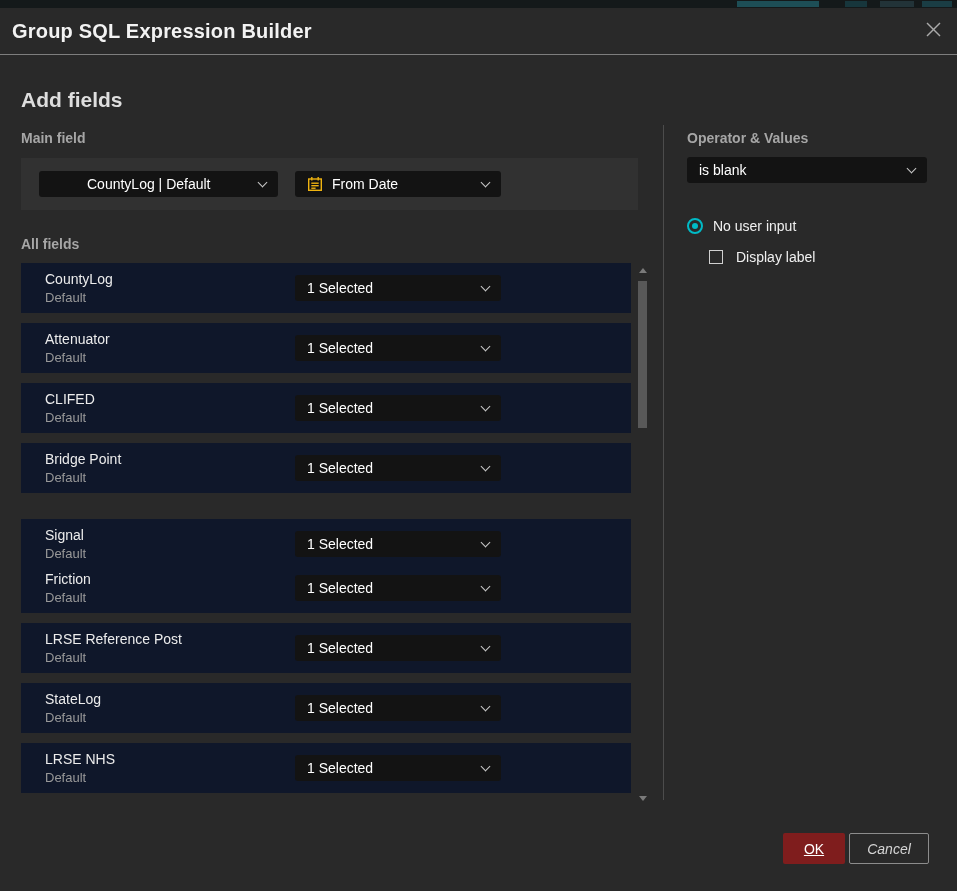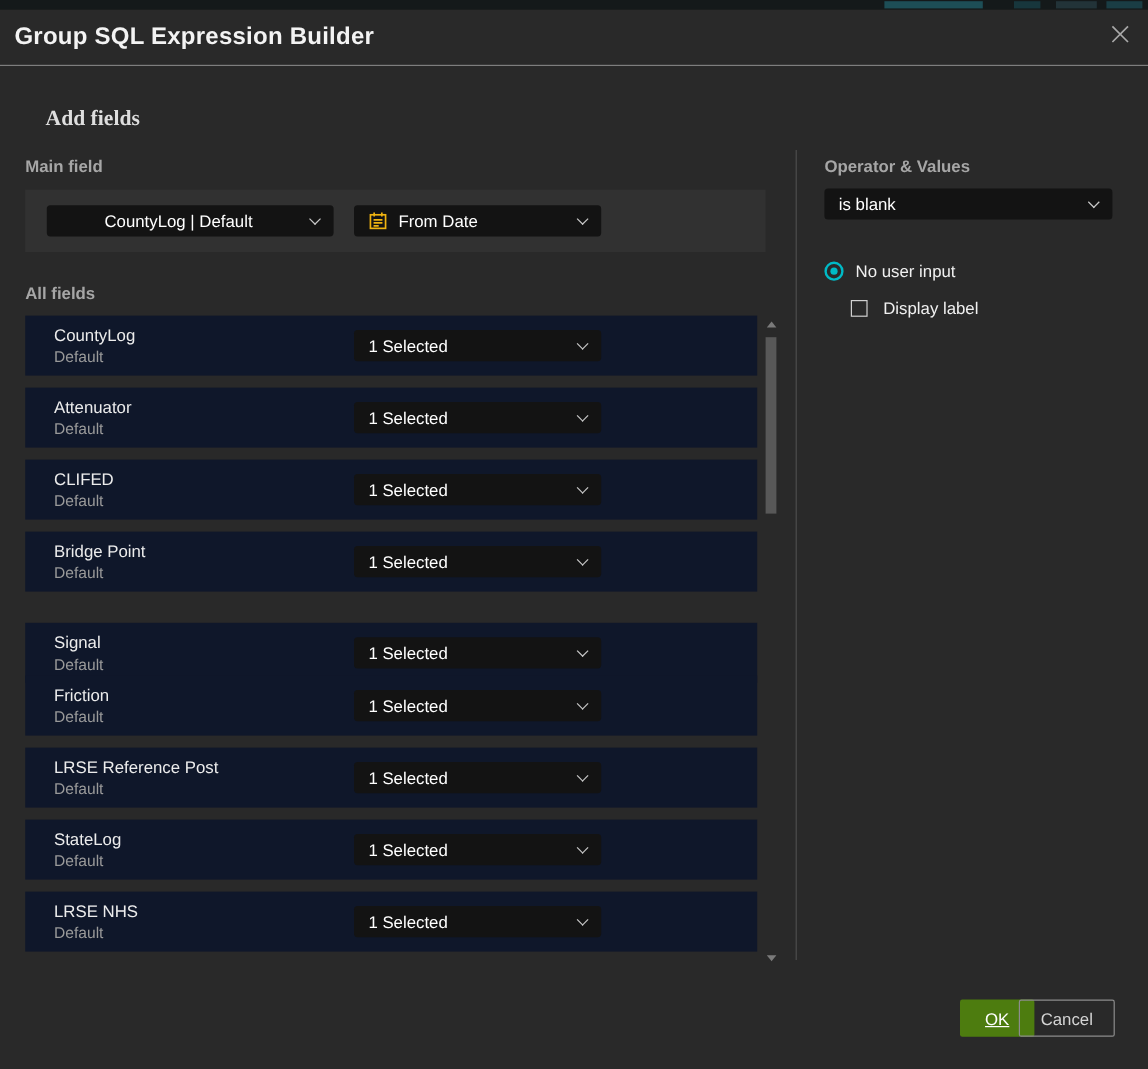--- a/index.html
+++ b/index.html
@@ -27,21 +27,21 @@
     position: absolute; left: 0; top: 0; width: 100%; height: 47px;
     border-bottom: 1px solid #7e7e7e;
     display: flex; align-items: center;
   }
   .title { padding-left: 12px; font-size: 20px; font-weight: 700; color: #f3f3f3; letter-spacing: .2px; }
   .close-btn {
     position: absolute; right: 10px; top: 9px; width: 28px; height: 28px;
     display: flex; align-items: center; justify-content: center; cursor: pointer;
   }
 
-  .heading-main { position: absolute; left: 38px; top: 80px; font-size: 18px; font-weight: 700; color: #dedede; font-family: Liberation Serif, serif; }
+  .heading-main { position: absolute; left: 21px; top: 80px; font-size: 21px; font-weight: 700; color: #dedede; }
   .sub-label { position: absolute; font-size: 14px; font-weight: 700; color: #a6a6a6; }
   #main-field-label { left: 21px; top: 122px; }
   #all-fields-label { left: 21px; top: 228px; }
 
   .main-field-panel {
     position: absolute; left: 21px; top: 150px; width: 617px; height: 52px;
     background: #313131;
   }
 
   .select {
@@ -93,22 +93,22 @@
   .checkbox-row { position: absolute; left: 709px; top: 241px; display: flex; align-items: center; cursor: pointer; }
   .checkbox-box { width: 14px; height: 14px; border: 1.5px solid #d0d0d0; background: transparent; }
   .checkbox-label { margin-left: 13px; font-size: 14px; color: #f0f0f0; }
 
   
   .btn {
     position: absolute; top: 825px; height: 31px; font-size: 14px;
     display: flex; align-items: center; justify-content: center;
     border-radius: 2px; cursor: pointer; font-family: "Liberation Sans", sans-serif;
   }
-  .btn-ok { left: 800px; width: 62px; background: #4d7c0f; color: #ffffff; border: none; text-decoration: underline; }
-  .btn-cancel { left: 849px; width: 80px; background: transparent; color: #d4d4d4; border: 1px solid #8c8c8c; }
+  .btn-ok { left: 783px; width: 62px; background: #7f1d1d; color: #ffffff; border: none; text-decoration: underline; }
+  .btn-cancel { left: 849px; width: 80px; background: transparent; color: #d4d4d4; border: 1px solid #8c8c8c; font-style: italic; }
 </style>
 </head>
 <body>
 
 <div class="backdrop-strip">
   <div class="frag f1"></div>
   <div class="frag f2"></div>
   <div class="frag f3"></div>
   <div class="frag f4"></div>
 </div>

